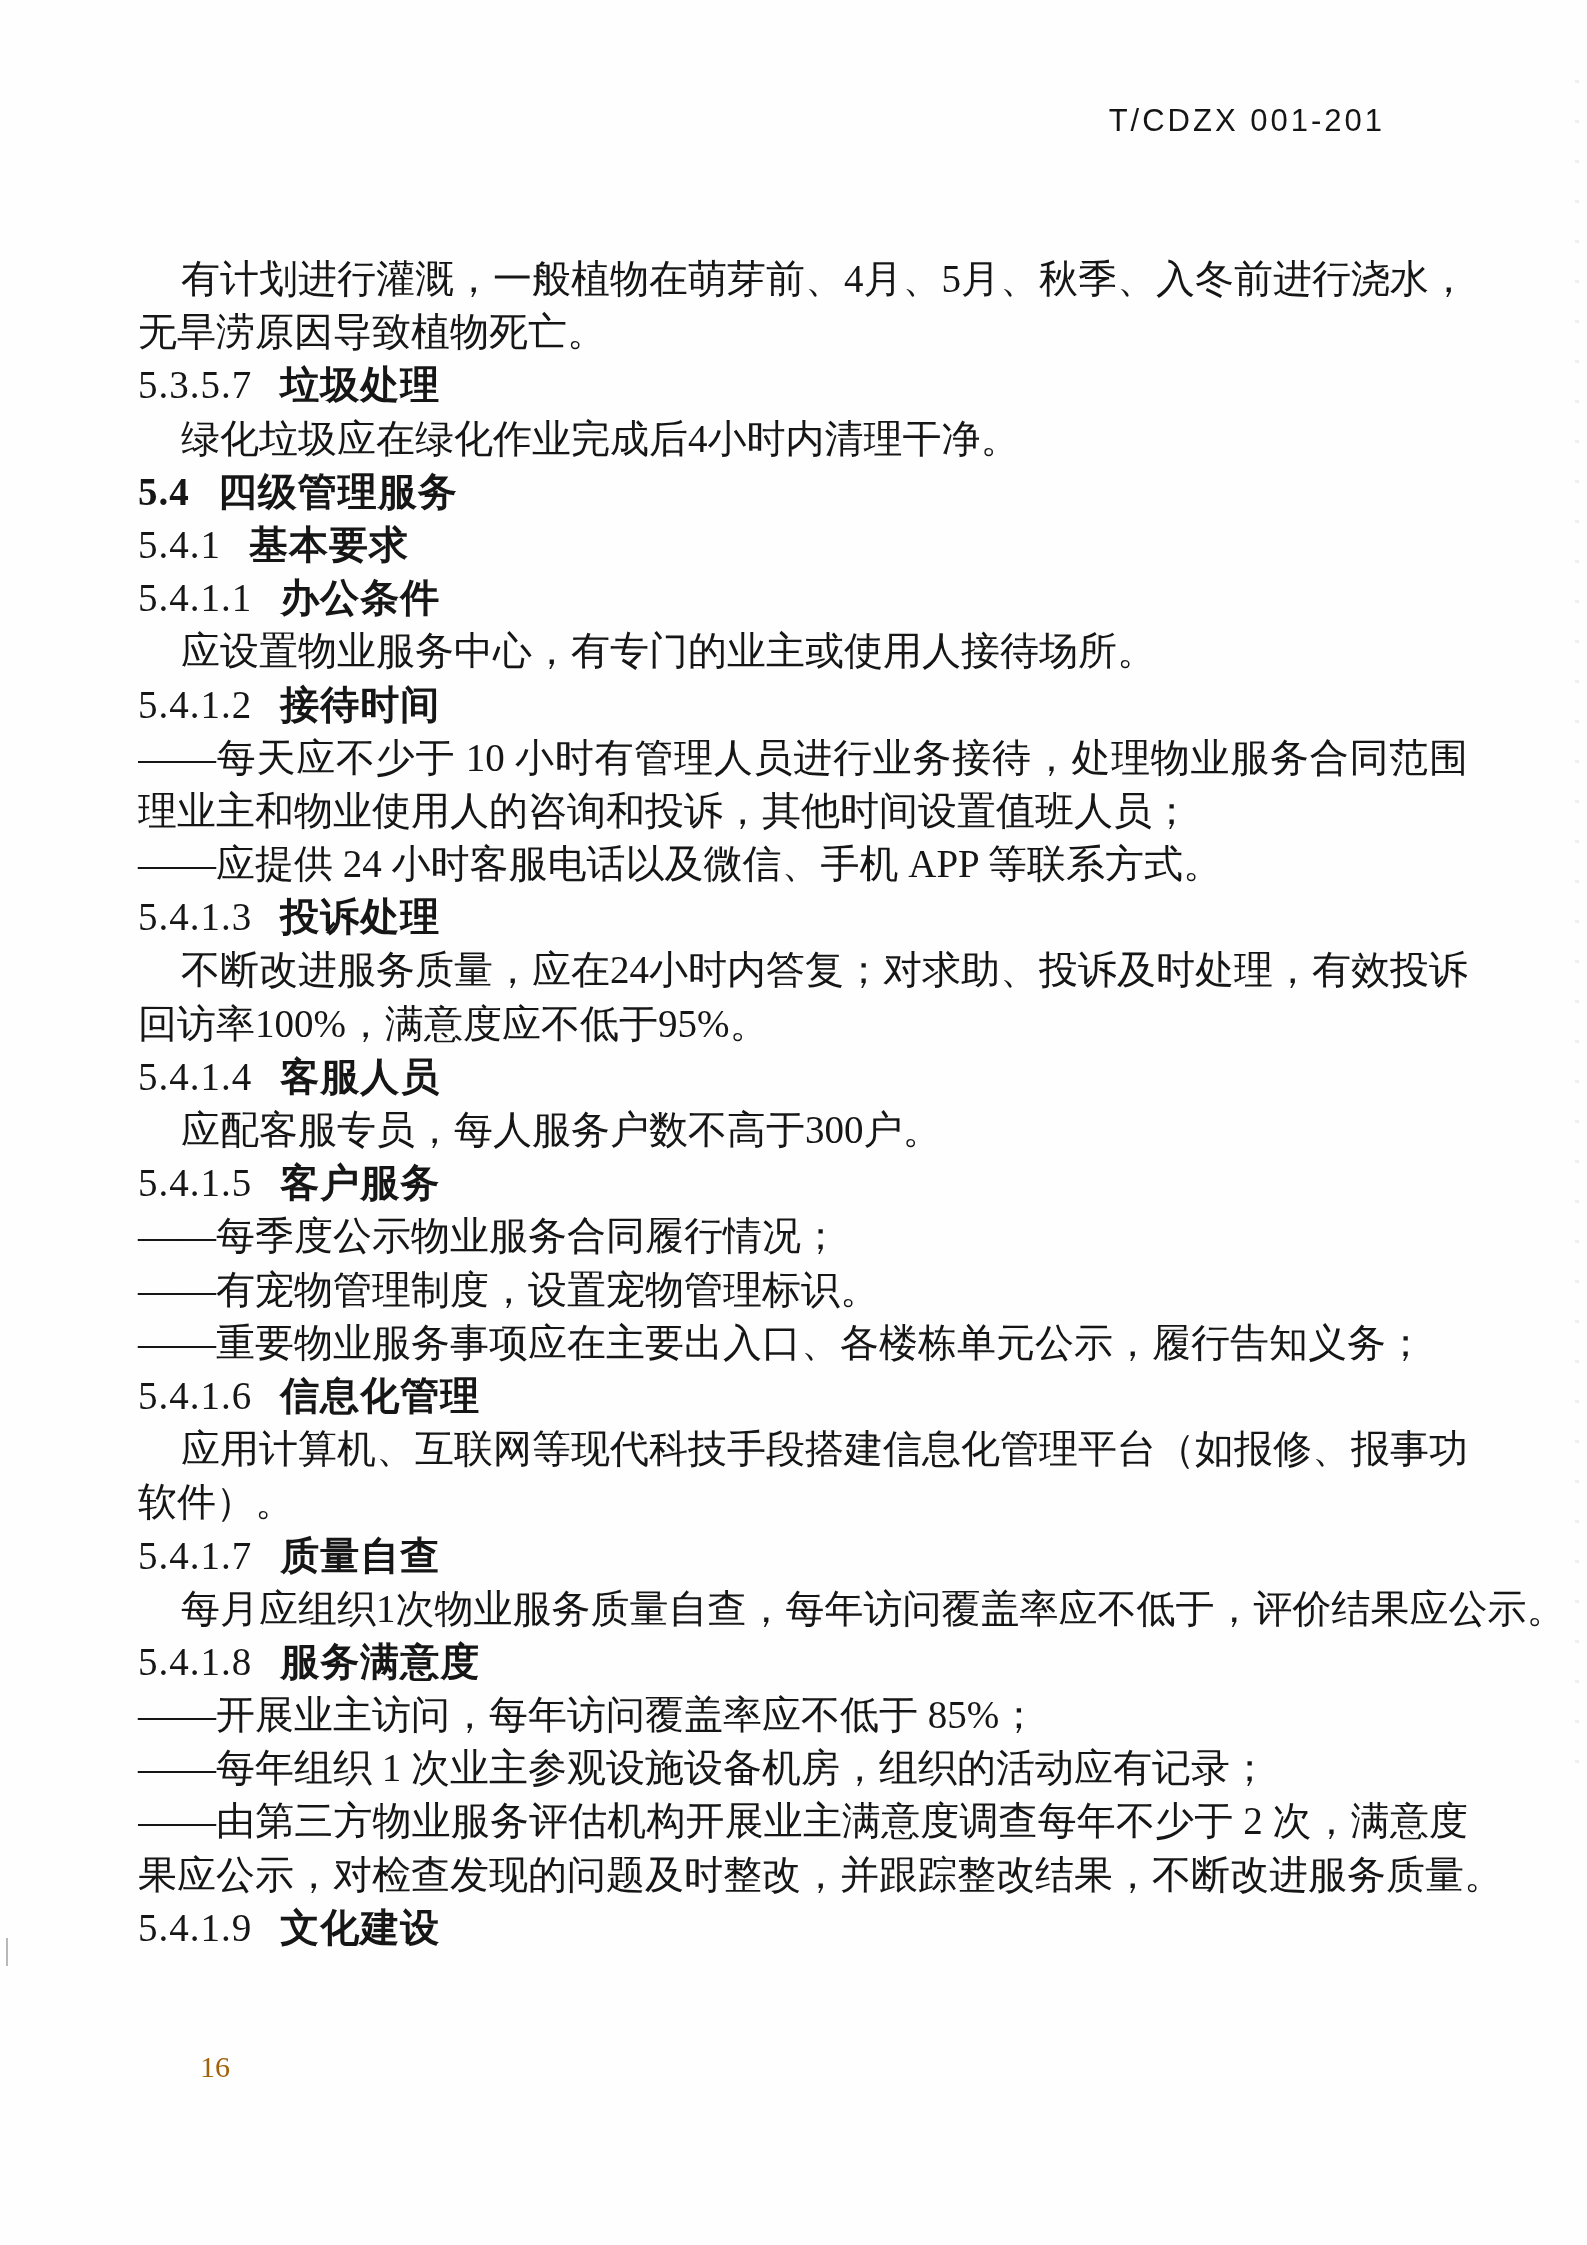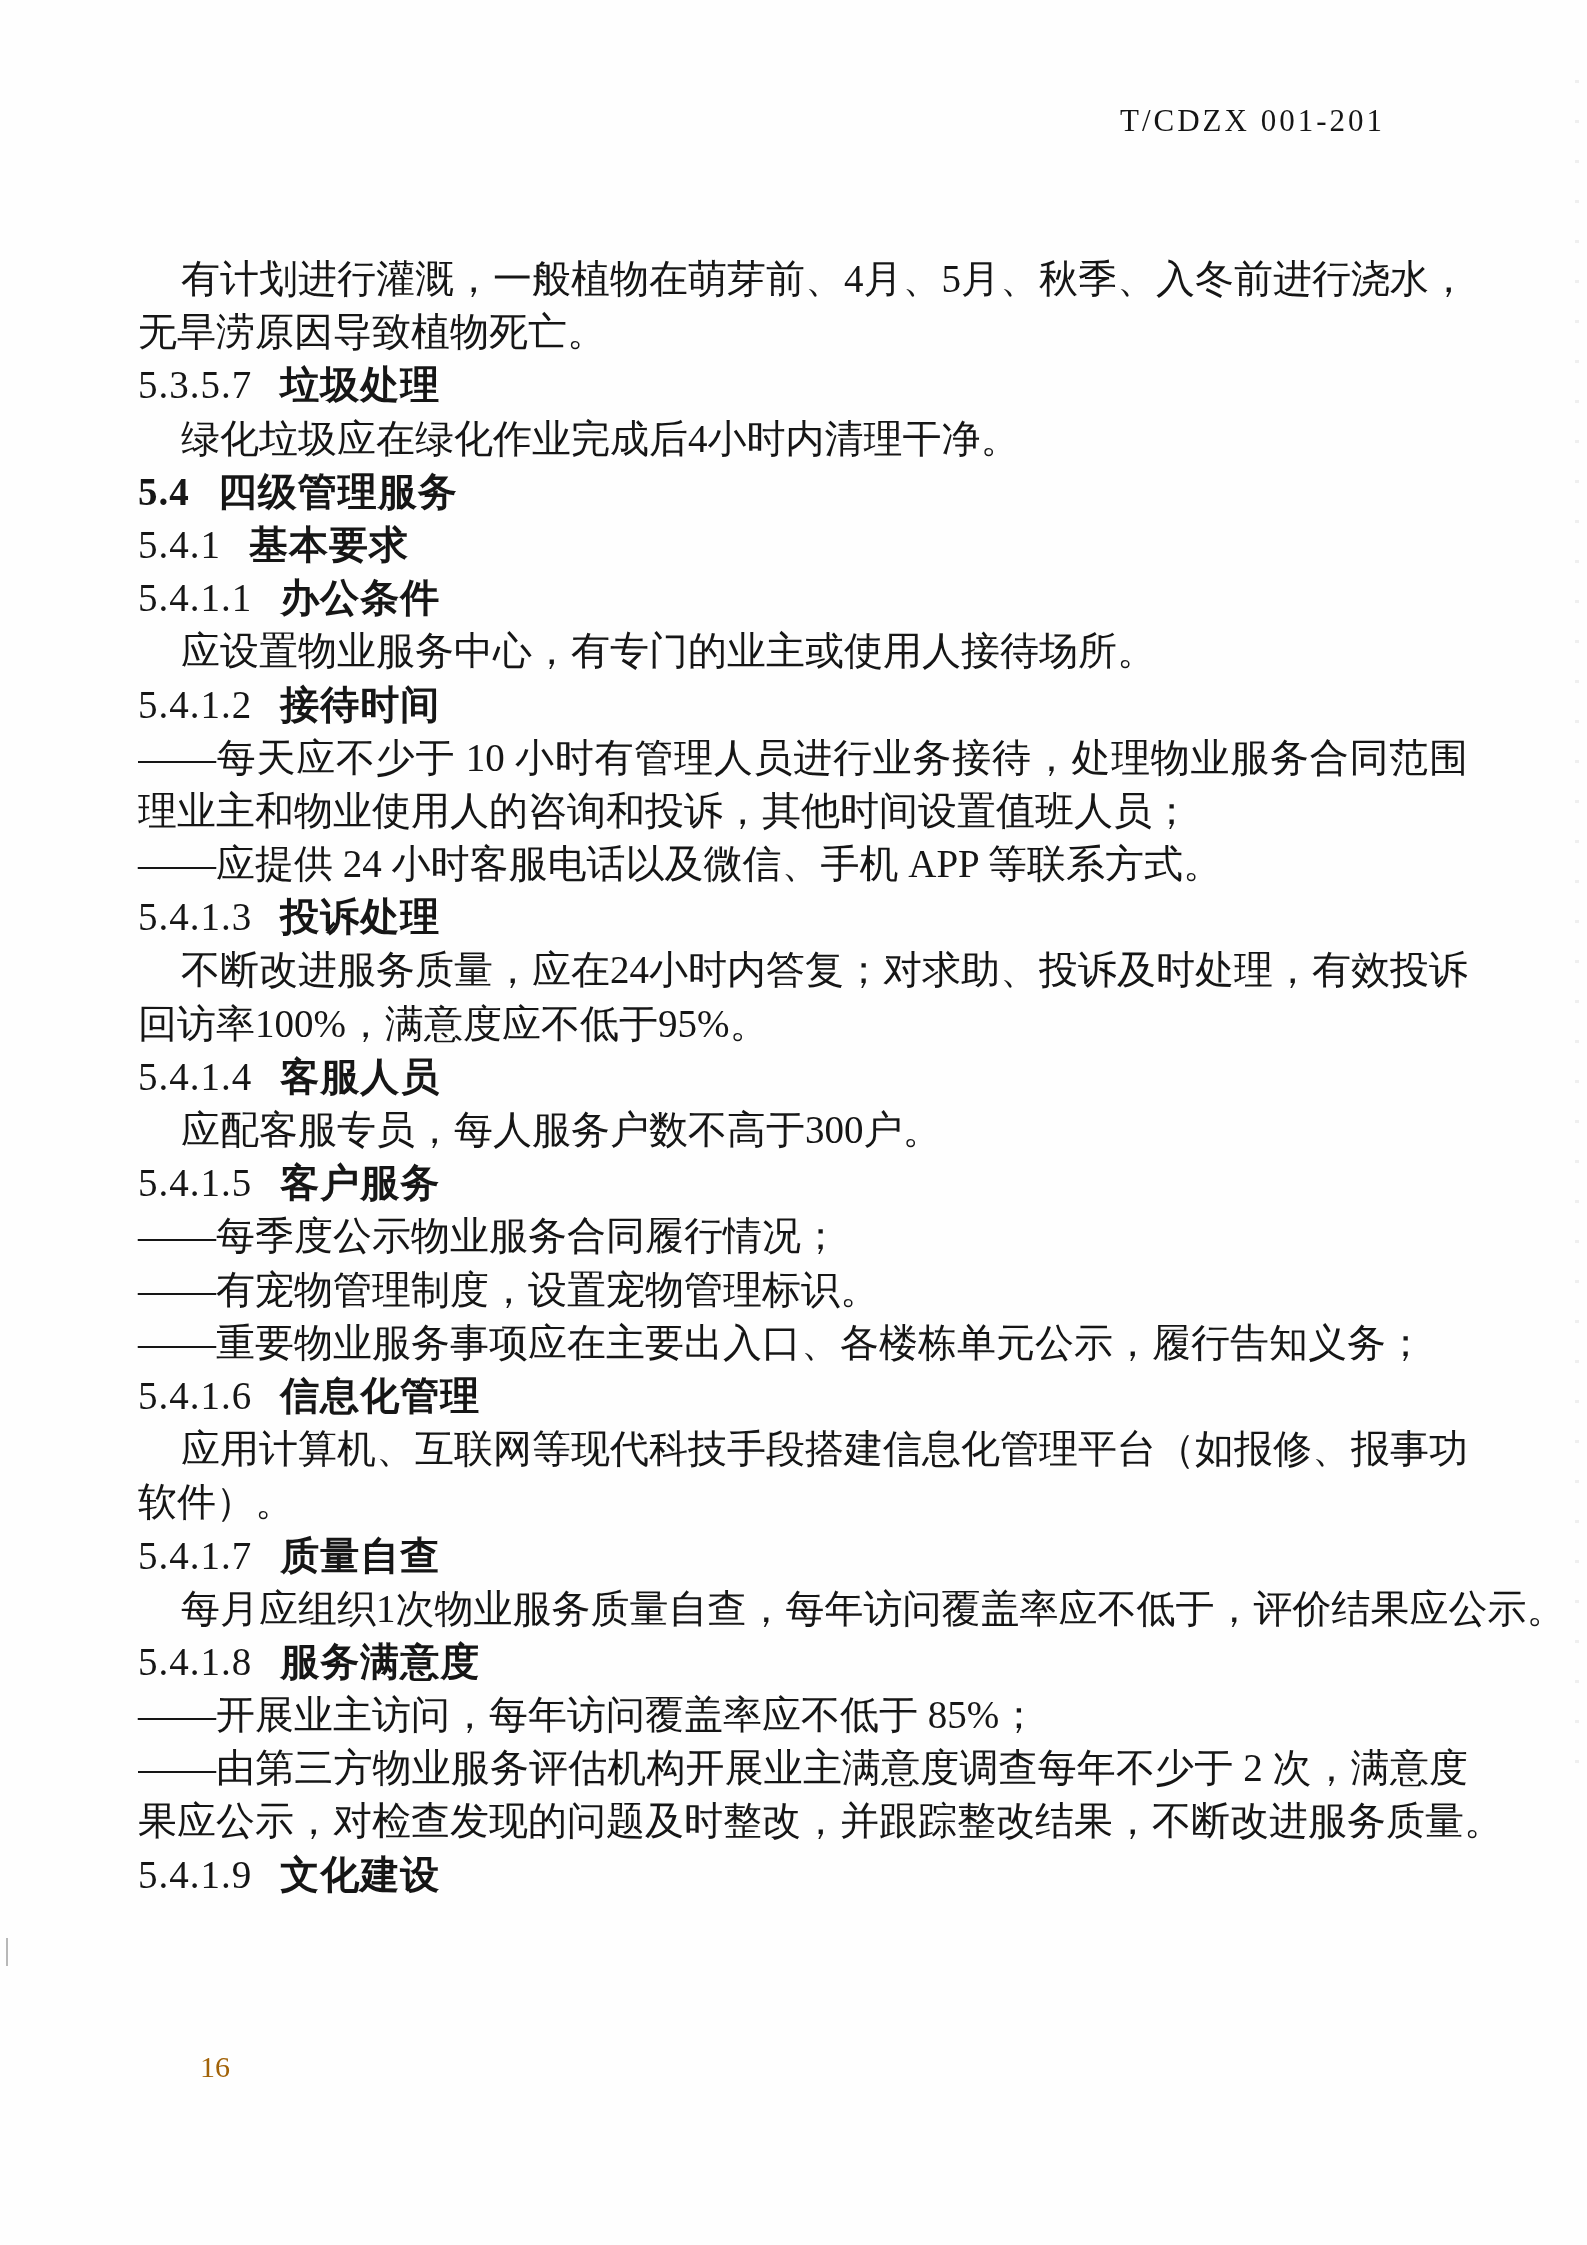--- a/index.html
+++ b/index.html
@@ -14,21 +14,21 @@
     background: #fefefe;
     overflow: hidden;
     color: #1b1b1b;
   }
   .doc-header {
     position: absolute;
     top: 103px;
     left: 0;
     right: 202px;
     text-align: right;
-    font-family: Liberation Serif, serif;
+    font-family: Liberation Sans, sans-serif;
     font-size: 31px;
     letter-spacing: 3px;
     font-weight: 500;
     color: #151515;
   }
   .content {
     position: absolute;
     top: 252px;
     left: 138px;
     width: 1330px;
@@ -126,20 +126,21 @@
     <div class="line">——每季度公示物业服务合同履行情况；</div>
     <div class="line">——有宠物管理制度，设置宠物管理标识。</div>
     <div class="line">——重要物业服务事项应在主要出入口、各楼栋单元公示，履行告知义务；</div>
     <div class="line heading"><span class="num">5.4.1.6</span><span class="title">信息化管理</span></div>
     <div class="line indent fill">应用计算机、互联网等现代科技手段搭建信息化管理平台（如报修、报事功能的手机APP办公</div>
     <div class="line">软件）。</div>
     <div class="line heading"><span class="num">5.4.1.7</span><span class="title">质量自查</span></div>
     <div class="line indent">每月应组织1次物业服务质量自查，每年访问覆盖率应不低于，评价结果应公示。</div>
     <div class="line heading"><span class="num">5.4.1.8</span><span class="title">服务满意度</span></div>
     <div class="line">——开展业主访问，每年访问覆盖率应不低于 85%；</div>
+    <div class="line">——每年组织 1 次业主参观设施设备机房，组织的活动应有记录；</div>
     <div class="line fill">——由第三方物业服务评估机构开展业主满意度调查每年不少于 2 次，满意度不低于 90%，调查结</div>
     <div class="line">果应公示，对检查发现的问题及时整改，并跟踪整改结果，不断改进服务质量。</div>
     <div class="line heading"><span class="num">5.4.1.9</span><span class="title">文化建设</span></div>
   </div>
 
   <div class="page-number">16</div>
 
   <div class="scan-mark-left"></div>
   <div class="scan-edge-right"></div>
 

